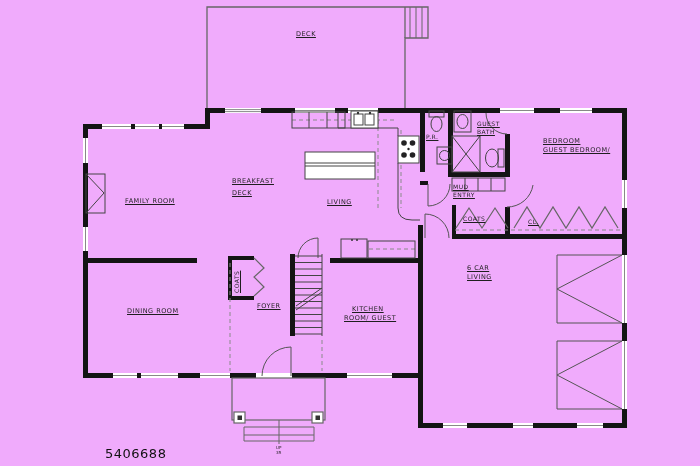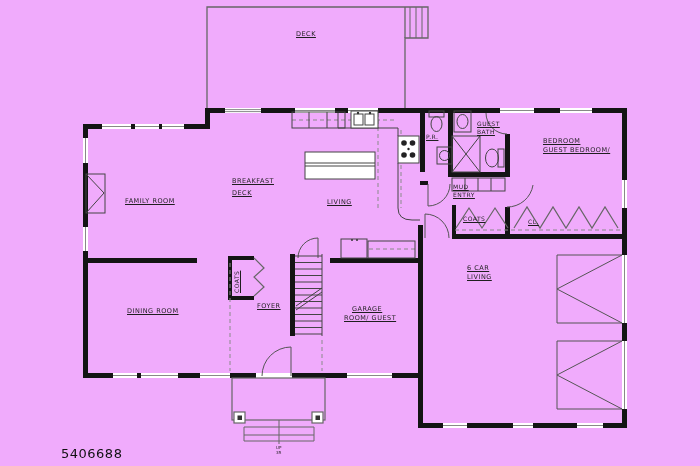--- a/index.html
+++ b/index.html
@@ -6,21 +6,21 @@
   .canvas{position:relative;width:700px;height:466px;background:#f0abfc;
           font-family:"DejaVu Sans",sans-serif;overflow:hidden;}
   .canvas svg{position:absolute;left:0;top:0;}
   .lbl{position:absolute;font-size:6.5px;letter-spacing:.5px;color:#1f1f1f;
        text-decoration:underline;text-underline-offset:1px;line-height:1;
        white-space:nowrap;}
   .lbl.small{font-size:6px;}
   .lbl.tiny{font-size:4px;letter-spacing:0;}
   .lbl.vert{transform:rotate(-90deg);transform-origin:0 0;}
   .plan-number{position:absolute;font-size:13px;color:#111;letter-spacing:.5px;
-       text-decoration:none;}
+       text-decoration:none;margin-left:44px;}
 </style>
 </head>
 <body>
 
 <div class="canvas">
 
 <svg width="700" height="466" viewBox="0 0 700 466">
 
   <g stroke="#666" stroke-width="1.3" fill="none">
     <path d="M207,108 L207,7 L428,7 L428,38 L405,38 L405,108"></path>
@@ -307,21 +307,21 @@
   <div class="lbl small" style="left:477px;top:129px">BATH</div>
   <div class="lbl" style="left:543px;top:147px">GUEST BEDROOM/</div>
   <div class="lbl" style="left:543px;top:138px">BEDROOM</div>
   <div class="lbl small" style="left:453px;top:184px">MUD</div>
   <div class="lbl small" style="left:453px;top:192px">ENTRY</div>
   <div class="lbl small" style="left:463px;top:216px">COATS</div>
   <div class="lbl small" style="left:528px;top:219px">CL.</div>
   <div class="lbl small vert" style="left:234px;top:293px">COATS</div>
   <div class="lbl" style="left:257px;top:303px">FOYER</div>
   <div class="lbl" style="left:127px;top:308px">DINING ROOM</div>
-  <div class="lbl" style="left:352px;top:306px">GARAGE</div>
+  <div class="lbl" style="left:352px;top:306px">KITCHEN</div>
   <div class="lbl" style="left:344px;top:315px">ROOM/ GUEST</div>
   <div class="lbl" style="left:467px;top:265px">6 CAR</div>
   <div class="lbl" style="left:467px;top:274px">LIVING</div>
   <div class="lbl tiny" style="left:276px;top:446px;text-decoration:none">UP</div>
   <div class="lbl tiny" style="left:276px;top:451px;text-decoration:none">3R</div>
 
   <div class="plan-number" style="left:61px;top:446px">5406688</div>
 
 </div>
 

